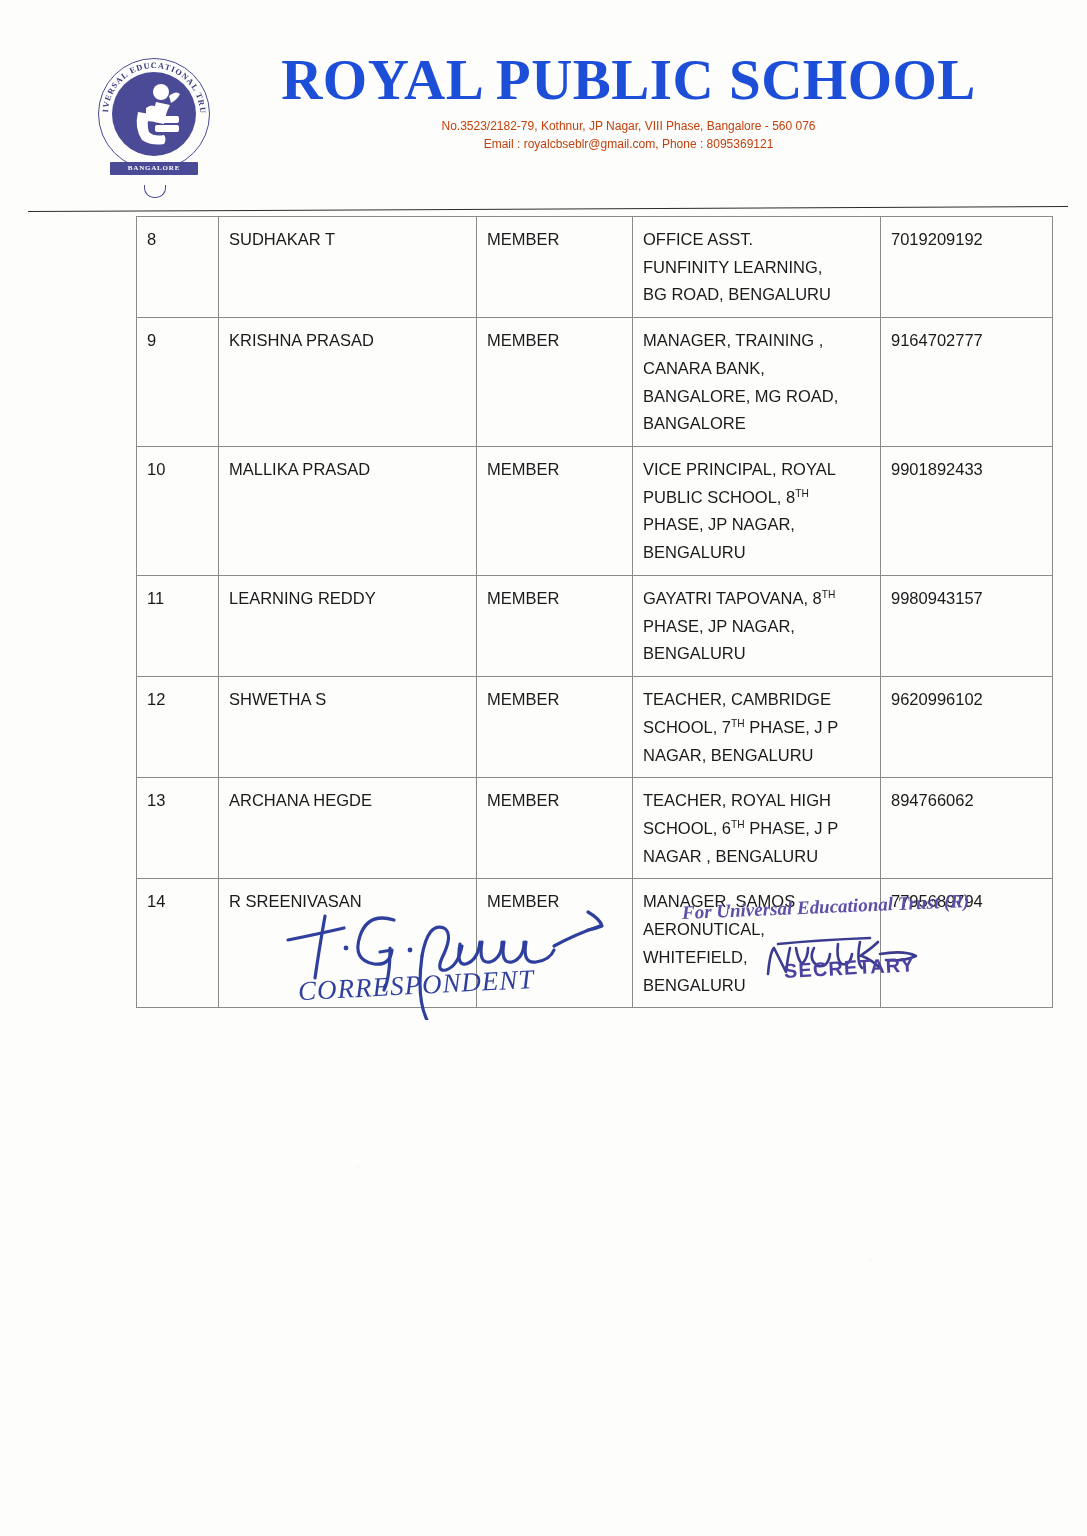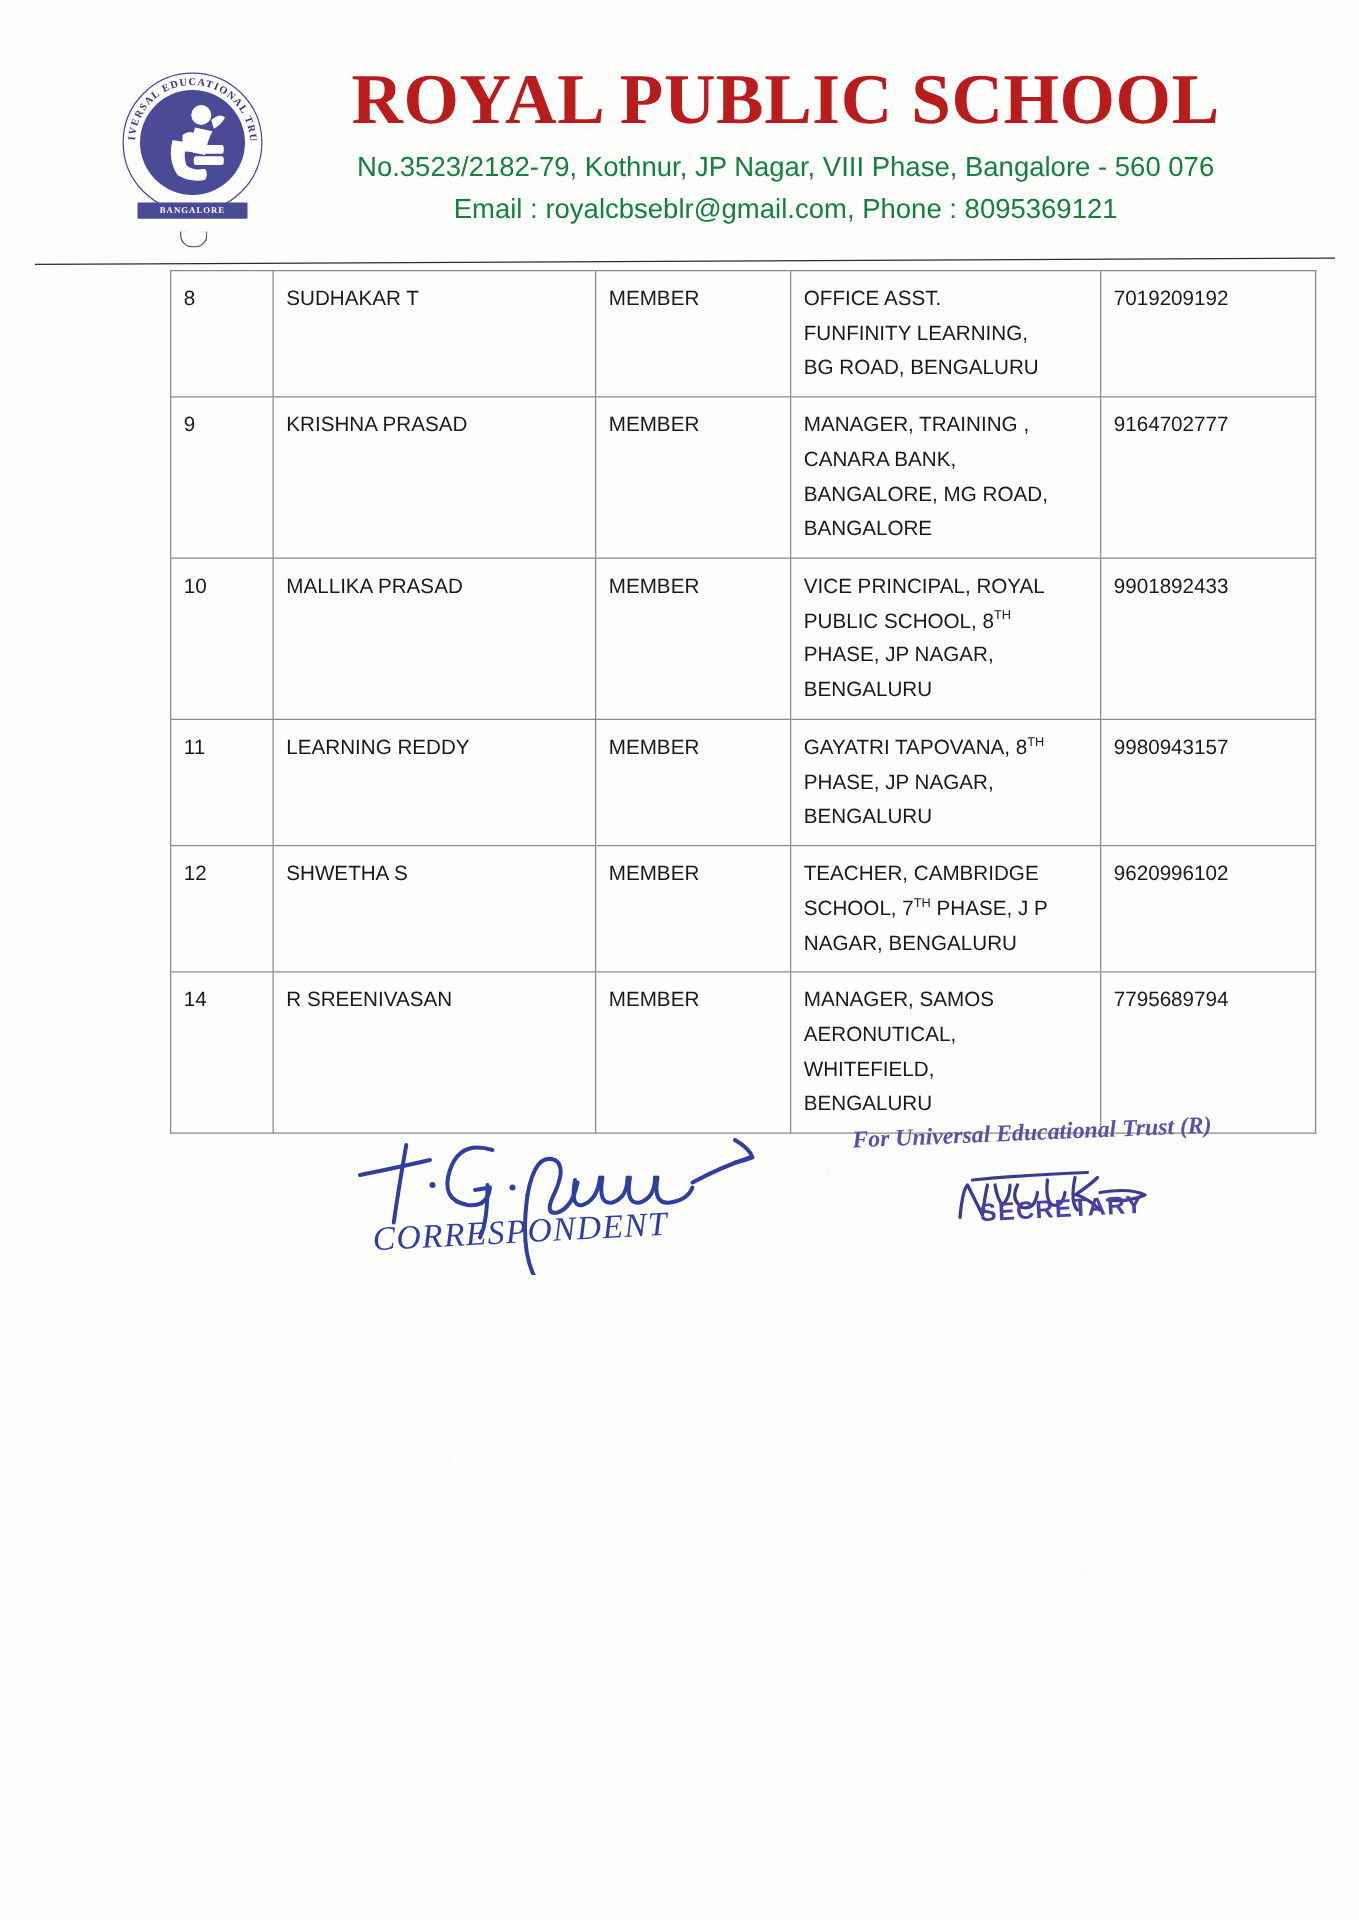--- a/index.html
+++ b/index.html
@@ -110,28 +110,28 @@
   .head-text {
     position: absolute;
     left: 230px; right: 60px; top: 10px;
     text-align: center;
   }
   .school-name {
     font-family: "Liberation Serif", serif;
     font-weight: bold;
     font-size: 57px;
     line-height: 1.05;
-    color: #b91c1c;
+    color: #1d4ed8;
     letter-spacing: 0.5px;
     white-space: nowrap;
   }
   .addr-line {
     font-family: "Liberation Sans", sans-serif;
-    font-size: 22px;
-    color: #15803d;
+    font-size: 12px;
+    color: #c2410c;
     line-height: 1.45;
     margin-top: 8px;
   }
   .addr-line.second { margin-top: 1px; }
 
   .head-rule {
     position: absolute;
     left: 28px; top: 211px;
     width: 1040px; height: 0;
     border-top: 1.6px solid #2c2c2c;
@@ -338,20 +338,31 @@
         <td>SHWETHA S</td>
         <td>MEMBER</td>
         <td class="cell-addr">
             <div>TEACHER, CAMBRIDGE</div>
             <div>SCHOOL, 7<sup>TH</sup> PHASE, J P</div>
             <div>NAGAR, BENGALURU</div>
           </td>
         <td>9620996102</td>
       </tr>
 
+      <tr>
+        <td>13</td>
+        <td>ARCHANA HEGDE</td>
+        <td>MEMBER</td>
+        <td class="cell-addr">
+            <div>TEACHER, ROYAL HIGH</div>
+            <div>SCHOOL, 6<sup>TH</sup> PHASE, J P</div>
+            <div>NAGAR , BENGALURU</div>
+          </td>
+        <td>894766062</td>
+      </tr>
 
       <tr>
         <td>14</td>
         <td>R SREENIVASAN</td>
         <td>MEMBER</td>
         <td class="cell-addr">
             <div>MANAGER, SAMOS</div>
             <div>AERONUTICAL,</div>
             <div>WHITEFIELD,</div>
             <div>BENGALURU</div>

